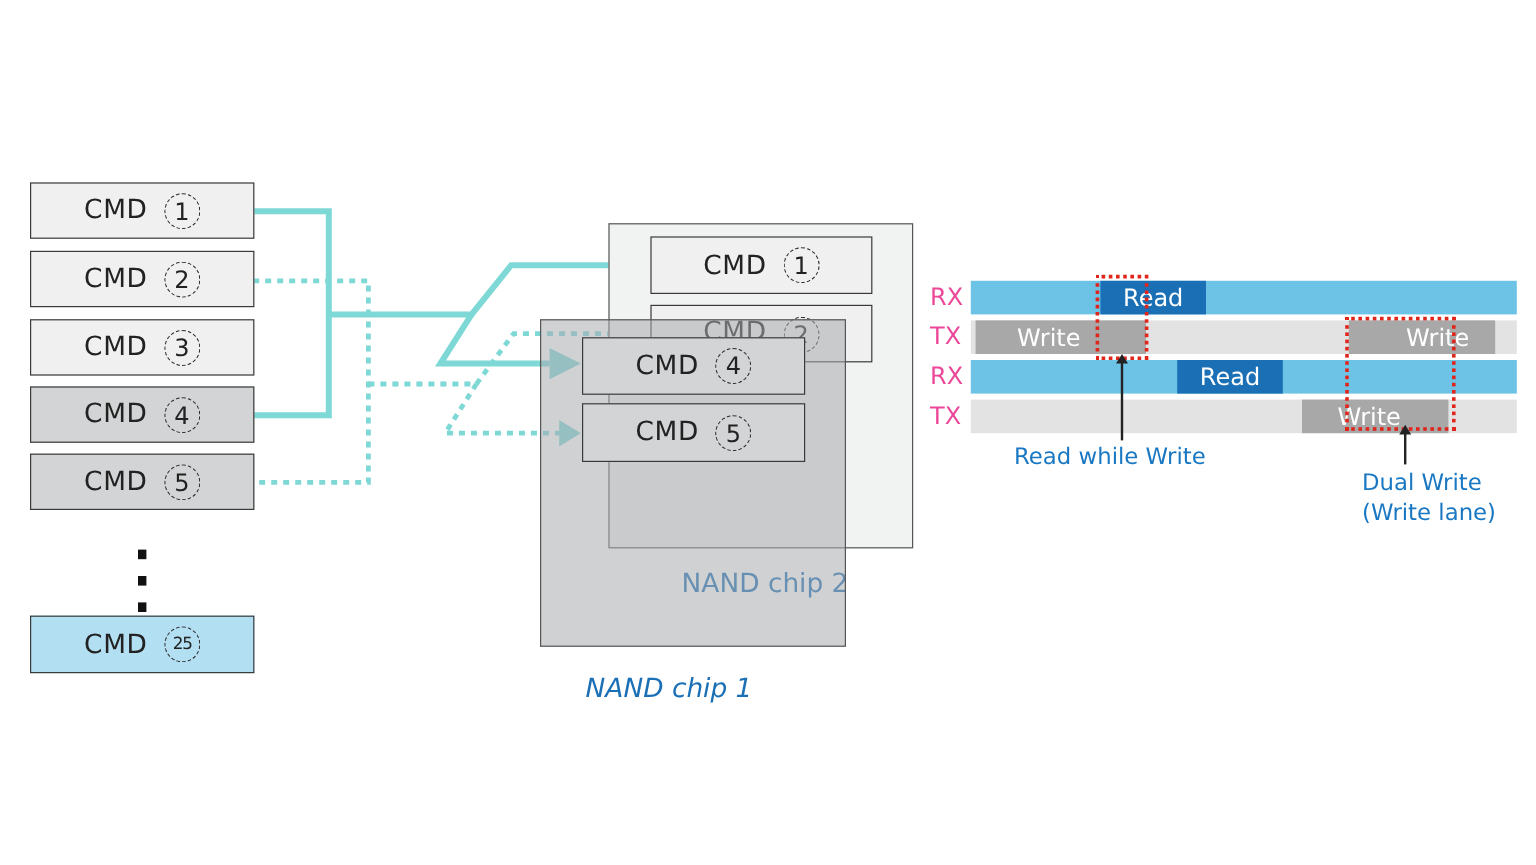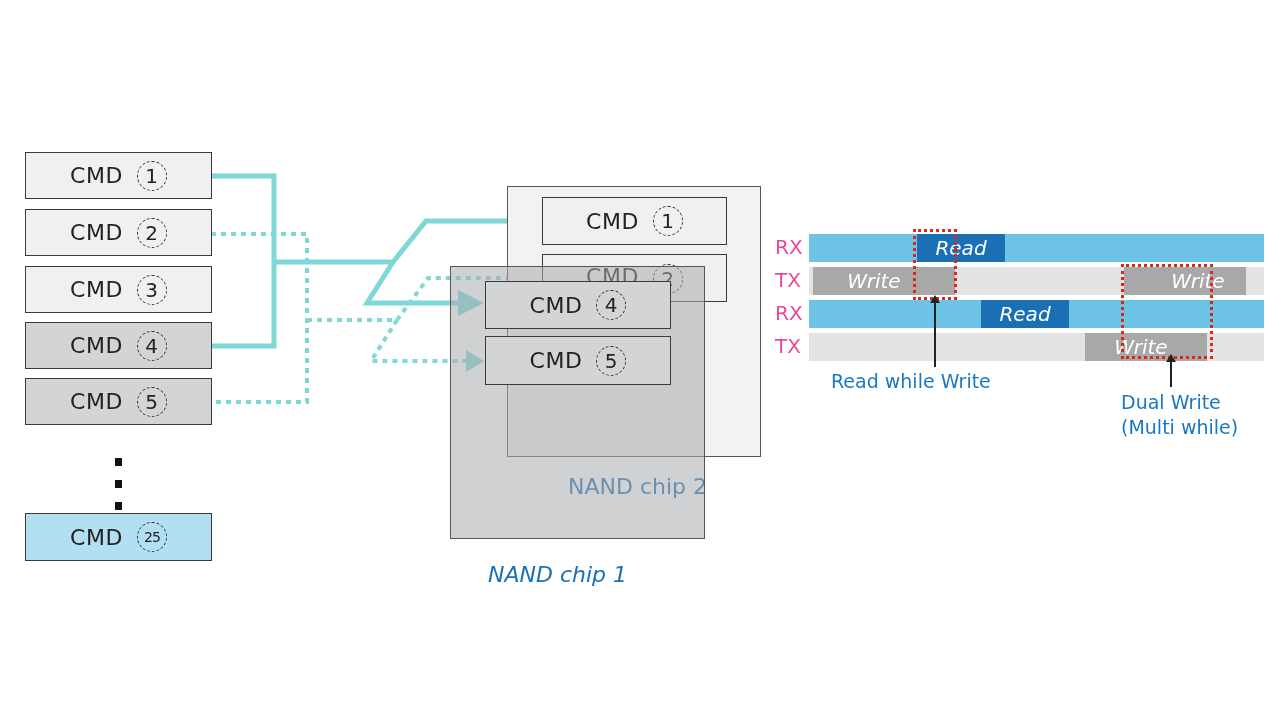--- a/index.html
+++ b/index.html
@@ -12,24 +12,24 @@
   .cmd .num { display:inline-flex; align-items:center; justify-content:center;
               width:30px; height:30px; border:1.2px dashed #333; border-radius:50%;
               margin-left:14px; font-size:20px; box-sizing:border-box; }
   .cmd .num.small { font-size:14px; letter-spacing:-1px; }
   .light { background:#f0f0f0; }
   .mid { background:#d3d4d5; }
   .blue { background:#b3dff3; }
   .chip { position:absolute; box-sizing:border-box; border:1.5px solid #555; }
   .chip-label { position:absolute; color:#1a6fb5; font-size:22px; }
   .lane-label { position:absolute; font-size:20px; color:#ec4899; width:36px; }
-  .lane { position:absolute; height:28px;font-style:italic; }
+  .lane { position:absolute; height:28px; }
   .seg { position:absolute; top:0; height:100%; display:flex; align-items:center;
          justify-content:center; color:#fff; font-size:20px; }
-  .anno { position:absolute; color:#1a78c2; font-size:19px; line-height:25px; }
+  .anno { position:absolute; color:#1a78c2; font-size:19px; line-height:25px;margin-left:14px; }
   .hl { position:absolute; box-sizing:border-box; border:3px dotted #e0261b; }
   .pointer { position:absolute; width:2px; background:#222; }
   .pointer::before { content:""; position:absolute; top:-6px; left:-4px;
                      border-left:5px solid transparent; border-right:5px solid transparent;
                      border-bottom:8px solid #222; }
   .dot { position:absolute; width:7px; height:8px; background:#111; }
 </style>
 </head>
 <body>
 
@@ -134,15 +134,15 @@
   <div class="hl" style="left:1121px;top:264px;width:92px;height:95px;"></div>
 
   <div class="pointer" style="left:934px;top:301px;height:66px;"></div>
   <div class="pointer" style="left:1170px;top:360px;height:27px;"></div>
 
   <div class="anno" style="left:831px;top:369px;">
     <div>Read while Write</div>
   </div>
   <div class="anno" style="left:1121px;top:390px;">
     <div>Dual Write</div>
-    <div>(Multi while)</div>
+    <div>(Write lane)</div>
   </div>
 </div>
 
 </body></html>

